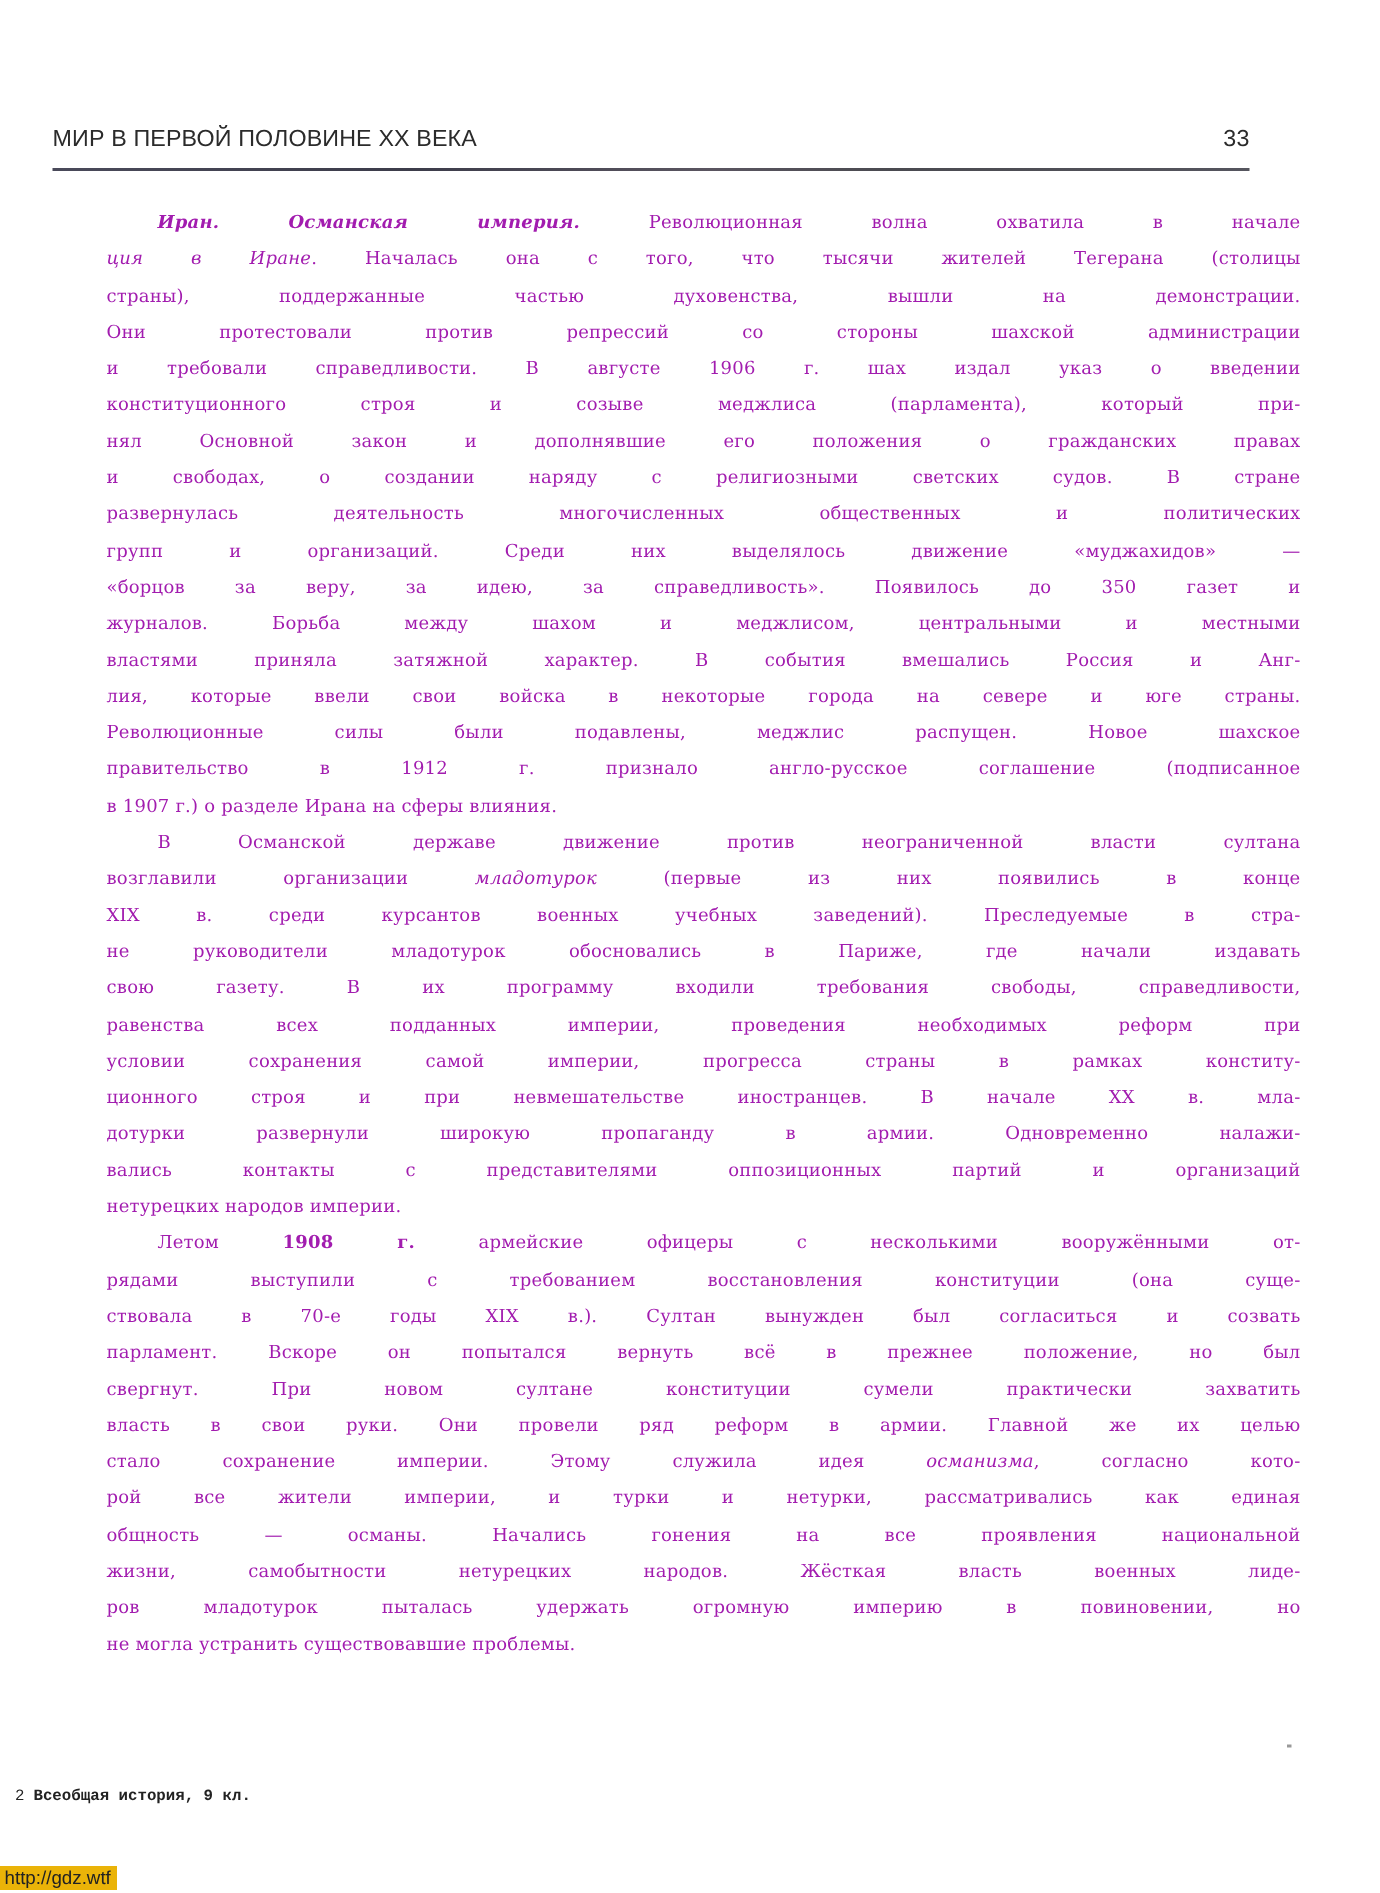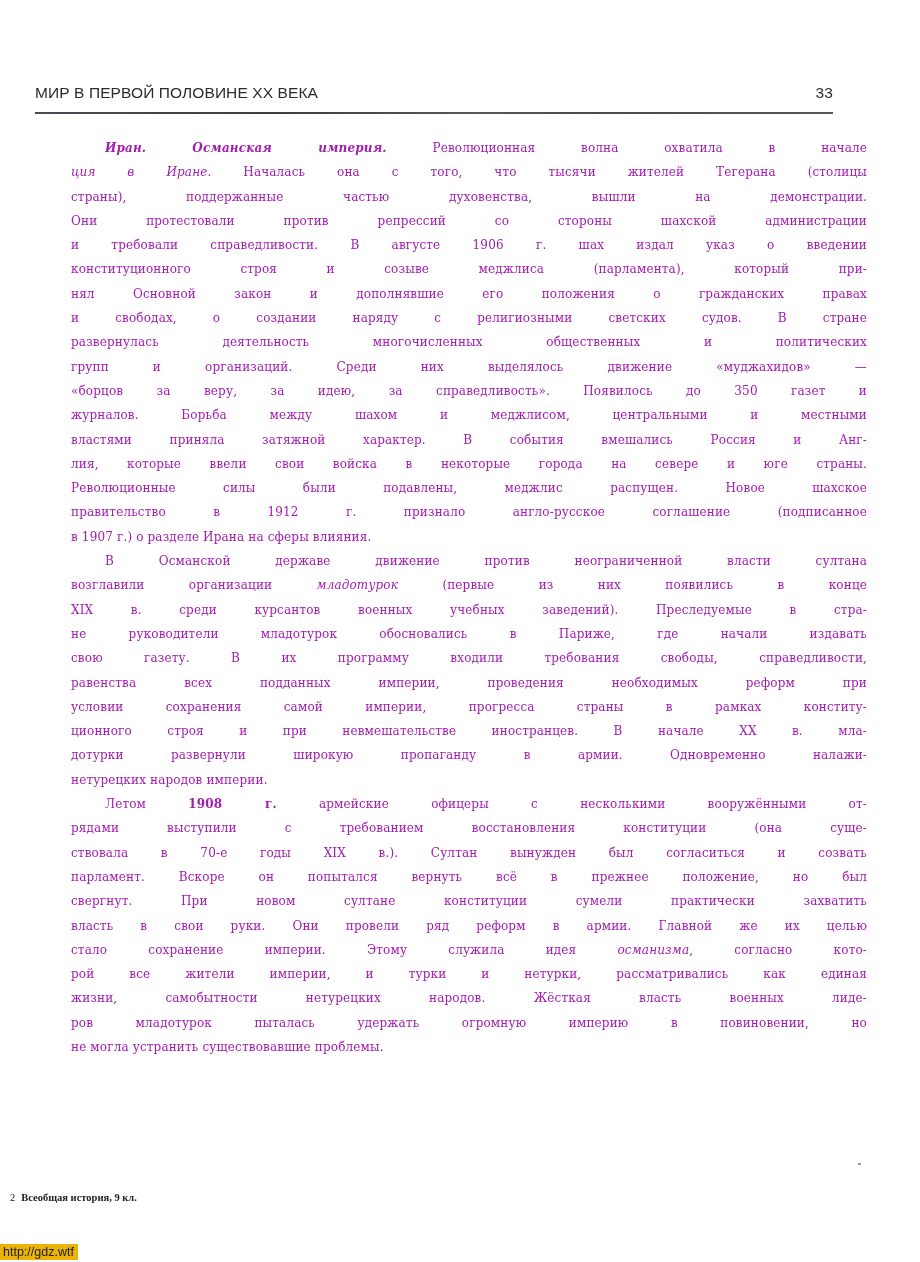--- a/index.html
+++ b/index.html
@@ -27,21 +27,21 @@
   }
   .para { margin: 0; text-align: justify; text-align-last: left; }
   .line { display: block; white-space: nowrap; text-align-last: justify; text-align: justify; }
   .line.last { text-align-last: left; }
   .indent { padding-left: 34px; }
   .b { font-weight: bold; }
   .i { font-style: italic; }
   .bi { font-weight: bold; font-style: italic; }
   .footer-note {
     position: absolute; left: 10px; top: 1192px;
-    font-family: Liberation Serif, serif; font-size: 10.5px; font-weight: bold; color: #222;
+    font-family: Liberation Mono, monospace; font-size: 10.5px; font-weight: bold; color: #222;
   }
   .footer-note .sheet { font-weight: normal; margin-right: 6px; }
   .watermark {
     position: absolute; left: 0; top: 1244px; padding: 1px 4px 1px 3px;
     background: #eab308; font-family: "Liberation Sans", sans-serif; font-size: 12.5px; color: #222;
   }
   .speck { position: absolute; left: 858px; top: 1163px; width: 3px; height: 2px; background: #999; }
 </style>
 </head>
 <body>
@@ -75,31 +75,33 @@
     <div class="para">
       <span class="line indent"><span>В Османской державе движение против неограниченной власти султана</span></span>
       <span class="line"><span>возглавили организации </span><span class="i">младотурок</span><span> (первые из них появились в конце</span></span>
       <span class="line"><span>XIX в. среди курсантов военных учебных заведений). Преследуемые в стра-</span></span>
       <span class="line"><span>не руководители младотурок обосновались в Париже, где начали издавать</span></span>
       <span class="line"><span>свою газету. В их программу входили требования свободы, справедливости,</span></span>
       <span class="line"><span>равенства всех подданных империи, проведения необходимых реформ при</span></span>
       <span class="line"><span>условии сохранения самой империи, прогресса страны в рамках конститу-</span></span>
       <span class="line"><span>ционного строя и при невмешательстве иностранцев. В начале XX в. мла-</span></span>
       <span class="line"><span>дотурки развернули широкую пропаганду в армии. Одновременно налажи-</span></span>
+      <span class="line"><span>вались контакты с представителями оппозиционных партий и организаций</span></span>
       <span class="line last"><span>нетурецких народов империи.</span></span>
     </div>
     <div class="para">
       <span class="line indent"><span>Летом </span><span class="b">1908 г.</span><span> армейские офицеры с несколькими вооружёнными от-</span></span>
       <span class="line"><span>рядами выступили с требованием восстановления конституции (она суще-</span></span>
       <span class="line"><span>ствовала в 70-е годы XIX в.). Султан вынужден был согласиться и созвать</span></span>
       <span class="line"><span>парламент. Вскоре он попытался вернуть всё в прежнее положение, но был</span></span>
       <span class="line"><span>свергнут. При новом султане конституции сумели практически захватить</span></span>
       <span class="line"><span>власть в свои руки. Они провели ряд реформ в армии. Главной же их целью</span></span>
       <span class="line"><span>стало сохранение империи. Этому служила идея </span><span class="i">османизма</span><span>, согласно кото-</span></span>
       <span class="line"><span>рой все жители империи, и турки и нетурки, рассматривались как единая</span></span>
+      <span class="line"><span>общность — османы. Начались гонения на все проявления национальной</span></span>
       <span class="line"><span>жизни, самобытности нетурецких народов. Жёсткая власть военных лиде-</span></span>
       <span class="line"><span>ров младотурок пыталась удержать огромную империю в повиновении, но</span></span>
       <span class="line last"><span>не могла устранить существовавшие проблемы.</span></span>
     </div>
   </div>
 
 <div class="footer-note">
   <span class="sheet">2</span><span>Всеобщая история, 9 кл.</span>
 </div>
 

